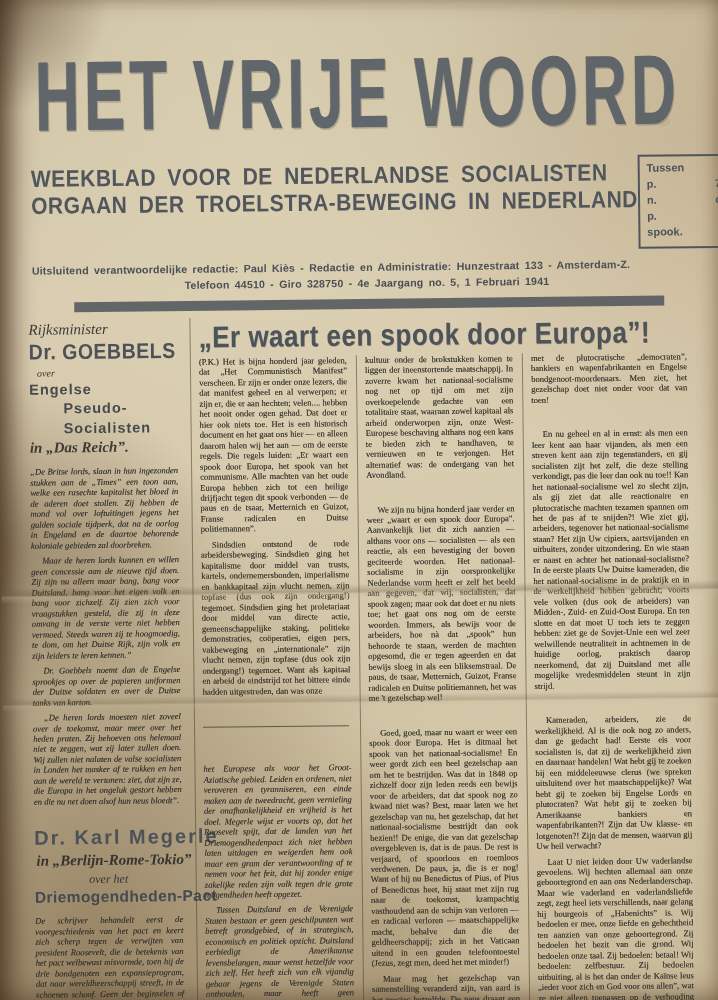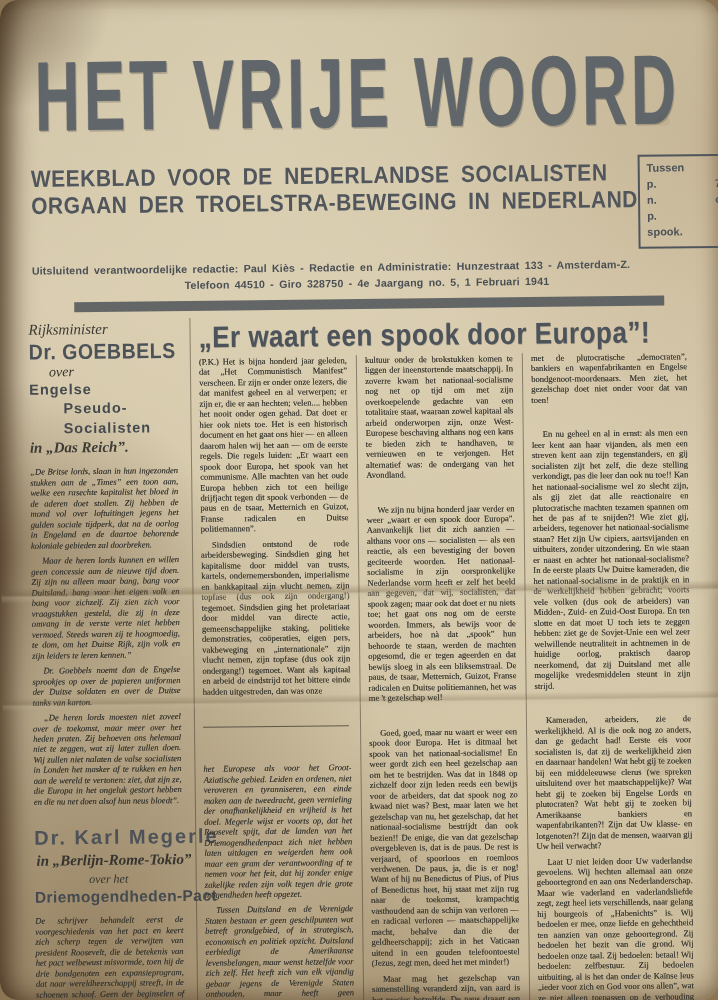--- a/index.html
+++ b/index.html
@@ -15,21 +15,20 @@
       radial-gradient(ellipse at 35% 10%, rgba(225,215,185,.45), transparent 45%),
       radial-gradient(ellipse at 80% 60%, rgba(224,214,184,.35), transparent 40%),
       linear-gradient(180deg,#cfc3a6,#d9ccb0 30%,#d3c6a8 62%,#c9ba9a);
     box-shadow:
       inset 28px 0 26px -18px rgba(60,40,22,.8),
       inset -14px 0 20px -12px rgba(95,70,42,.45),
       inset 0 -24px 30px -20px rgba(85,62,38,.55),
       inset 0 14px 20px -14px rgba(85,62,38,.35);
     font-family:"Liberation Serif","DejaVu Serif",serif;
     color:#35342e;
-    border-radius:18px;
   }
   .sheet{position:absolute;inset:0;transform:rotate(-0.65deg);transform-origin:50% 46%;}
 
   
   .masthead{padding:30px 14px 0 34px;}
   .nameplate{
     font-family:"Liberation Sans","DejaVu Sans",sans-serif;
     font-weight:700;font-size:61px;letter-spacing:4px;white-space:nowrap;
     color:#585f66;opacity:.93;
     transform:scale(1.02,1.62);transform-origin:8% 50%;
@@ -82,21 +81,21 @@
   .b{font-size:8.6px;line-height:1.22;text-align:justify;margin:0 0 5px 0;
      text-indent:11px;color:#36352f;text-shadow:0 0 .4px rgba(40,38,32,.6);}
   .b.first{text-indent:0;}
   .b.it{font-style:italic;}
   .b.gap{margin-top:24px;}
 
   
   .kicker{font-style:italic;font-size:15px;color:#3c3b35;margin:2px 0 1px 0;}
   .f-name{font-family:"Liberation Sans","DejaVu Sans",sans-serif;font-weight:700;
     font-size:19.5px;color:#4c5257;letter-spacing:.5px;transform:scaleY(1.1);transform-origin:left top;display:inline-block;}
-  .f-over{font-style:italic;font-size:14px;margin-left:20px;}
+  .f-over{font-style:italic;font-size:10px;margin-left:8px;}
   .f-line{font-family:"Liberation Sans","DejaVu Sans",sans-serif;font-weight:700;
     font-size:14.5px;color:#454a4f;letter-spacing:1px;line-height:1.35;}
   .f-line.indent{padding-left:34px;}
   .f-dasreich{font-style:italic;font-size:15px;font-weight:700;color:#3c3b35;margin:1px 0 10px 0;}
   .m-head{font-family:"Liberation Sans","DejaVu Sans",sans-serif;font-weight:700;
     font-size:20px;color:#4c5257;letter-spacing:2px;margin-top:20px;white-space:nowrap;}
   .m-sub1{font-style:italic;font-weight:700;font-size:15px;margin:3px 0 0 2px;white-space:nowrap;}
   .m-sub2{font-style:italic;font-size:12px;text-align:center;margin:3px 0 1px 0;}
   .m-sub3{font-family:"Liberation Sans","DejaVu Sans",sans-serif;font-weight:700;
     font-size:15.5px;color:#454a4f;letter-spacing:.4px;margin-bottom:9px;white-space:nowrap;}

